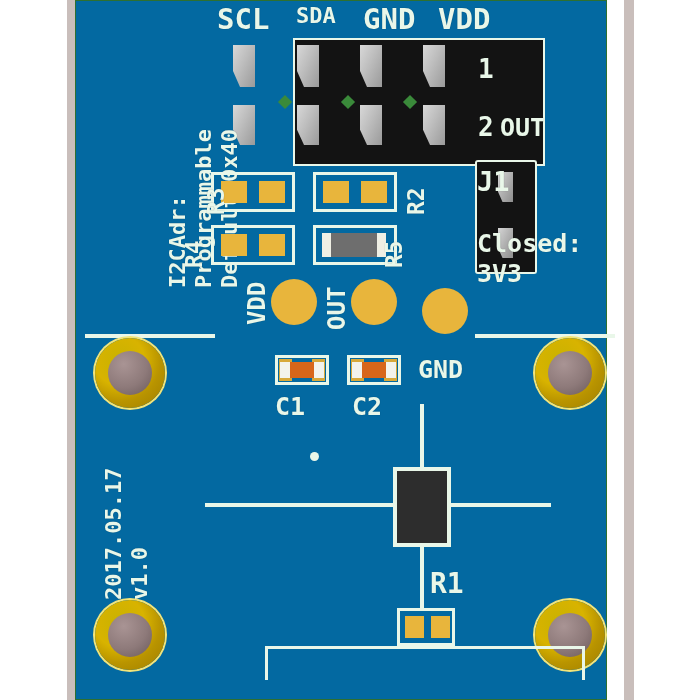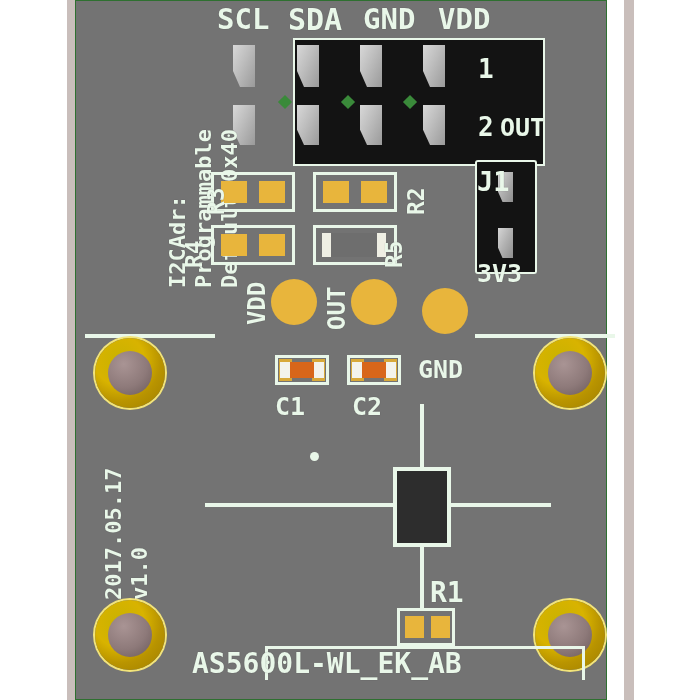--- a/index.html
+++ b/index.html
@@ -3,21 +3,21 @@
 <meta charset="utf-8">
 <style>
   html,body{margin:0;padding:0;background:#ffffff;}
   body{width:700px;height:700px;overflow:hidden;font-family:"DejaVu Sans Mono","Liberation Mono",monospace;}
 
   #stage{position:relative;width:700px;height:700px;background:#ffffff;}
 
   
   #board{
     position:absolute;left:75px;top:0px;width:532px;height:700px;
-    background:#737373;
+    background:#0369a1;
     box-shadow: inset 0 0 0 1px #2e7030;
   }
   
   .edge{position:absolute;background:#c9bebb;}
   #edge-left{left:67px;top:0;width:9px;height:700px;}
   #edge-right{left:624px;top:0;width:10px;height:700px;}
 
   .silk{position:absolute;color:#e9f7e9;text-shadow:0 0 1px rgba(0,0,0,.35);
         font-family:"DejaVu Sans Mono","Liberation Mono",monospace;
         font-weight:bold;letter-spacing:0px;white-space:nowrap;line-height:1;}
@@ -81,21 +81,21 @@
 <body>
 
 <div id="stage">
 
   <div class="edge" id="edge-left"></div>
   <div class="edge" id="edge-right"></div>
 
   <div id="board">
 
     <div class="silk" style="left:142px;top:5px;font-size:29px;">SCL</div>
-    <div class="silk" style="left:213px;top:5px;font-size:30px;">SDA</div>
+    <div class="silk" style="left:221px;top:5px;font-size:22px;">SDA</div>
     <div class="silk" style="left:288px;top:5px;font-size:29px;">GND</div>
     <div class="silk" style="left:363px;top:5px;font-size:29px;">VDD</div>
 
     <div id="hdr-body"></div>
     <div id="hdr-body2"></div>
 
     <div class="hdr-gap" style="left:205px;top:97px;"></div>
     <div class="hdr-gap" style="left:268px;top:97px;"></div>
     <div class="hdr-gap" style="left:330px;top:97px;"></div>
 
@@ -143,20 +143,21 @@
     <div class="res-body" style="left:256px;top:233px;width:46px;height:24px;"></div>
     <div class="res-term" style="left:302px;top:233px;width:9px;height:24px;"></div>
     <div class="silk rot90" style="left:308px;top:268px;font-size:23px;">R5</div>
 
     <div id="j1-top"></div>
     <div id="j1-bot"></div>
     <div class="j1pin" style="left:423px;top:172px;"></div>
     <div class="j1pin" style="left:423px;top:228px;"></div>
 
     <div class="silk" style="left:402px;top:168px;font-size:27px;">J1</div>
+    <div class="silk" style="left:402px;top:231px;font-size:25px;">Closed:</div>
     <div class="silk" style="left:402px;top:261px;font-size:25px;">3V3</div>
 
     <div class="round-pad" style="left:196px;top:279px;width:46px;height:46px;"></div>
     <div class="round-pad" style="left:276px;top:279px;width:46px;height:46px;"></div>
     <div class="round-pad" style="left:347px;top:288px;width:46px;height:46px;"></div>
 
     <div class="silk rot90" style="left:170px;top:325px;font-size:24px;">VDD</div>
     <div class="silk rot90" style="left:250px;top:330px;font-size:24px;">OUT</div>
     <div class="silk" style="left:343px;top:357px;font-size:25px;">GND</div>
 
@@ -178,35 +179,34 @@
 
     <div class="silkline" style="left:130px;top:503px;width:190px;height:4px;"></div>
     <div class="silkline" style="left:376px;top:503px;width:100px;height:4px;"></div>
     <div class="silkline" style="left:345px;top:404px;width:4px;height:64px;"></div>
     <div class="silkline" style="left:345px;top:546px;width:4px;height:64px;"></div>
 
     <div id="u1-out"></div>
     <div id="u1-body"></div>
     <div class="u1dot" style="left:235px;top:452px;"></div>
 
-    <div class="silk" style="left:355px;top:570px;font-size:28px;margin-top:9px;">R1</div>
+    <div class="silk" style="left:355px;top:570px;font-size:28px;">R1</div>
     <div id="r1-out"></div>
     <div class="gpad" style="left:330px;top:616px;width:19px;height:22px;"></div>
     <div class="gpad" style="left:356px;top:616px;width:19px;height:22px;"></div>
 
     <div class="mhole" style="left:20px;top:338px;">
       <div class="mhole-in"></div>
     </div>
     <div class="mhole" style="left:460px;top:338px;">
       <div class="mhole-in"></div>
     </div>
     <div class="mhole" style="left:20px;top:600px;">
       <div class="mhole-in"></div>
     </div>
     <div class="mhole" style="left:460px;top:600px;">
       <div class="mhole-in"></div>
     </div>
 
     <div id="name-box"></div>
-    <div class="silk" style="left:117px;top:650px;font-size:28px;">AS5600L-WL_EK_AB</div>
 
   </div>
 </div>
 
 </body></html>

